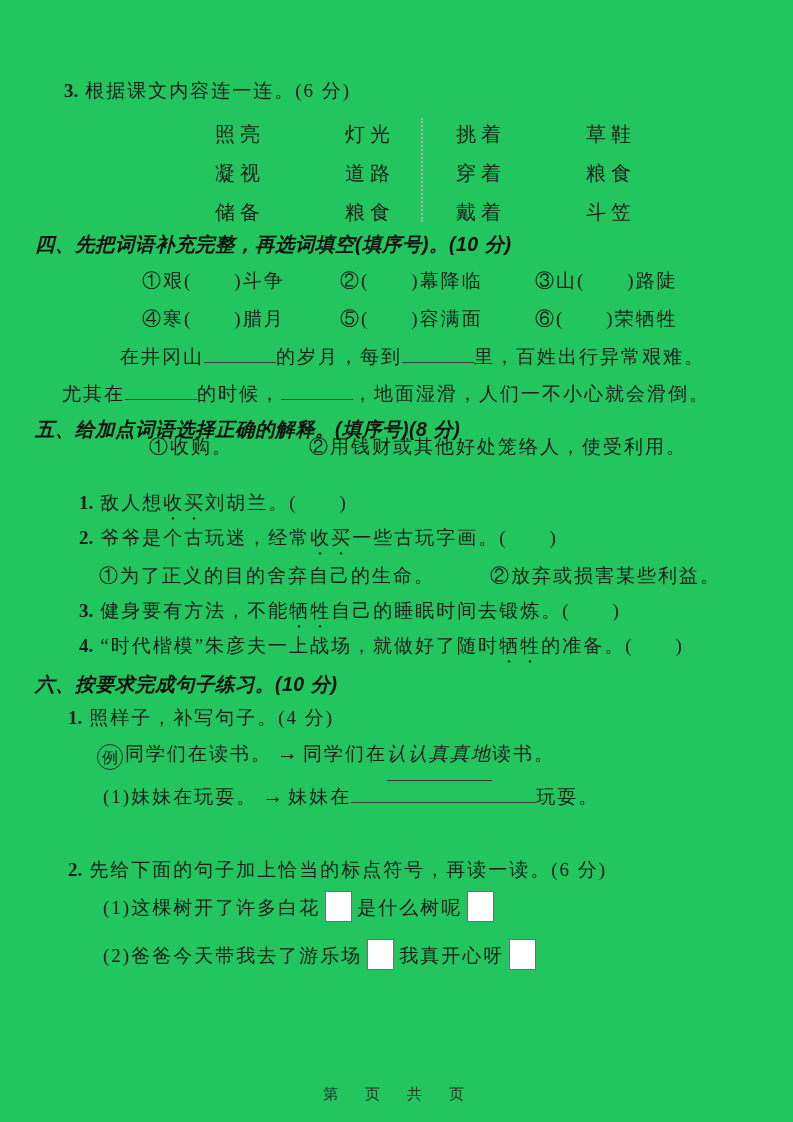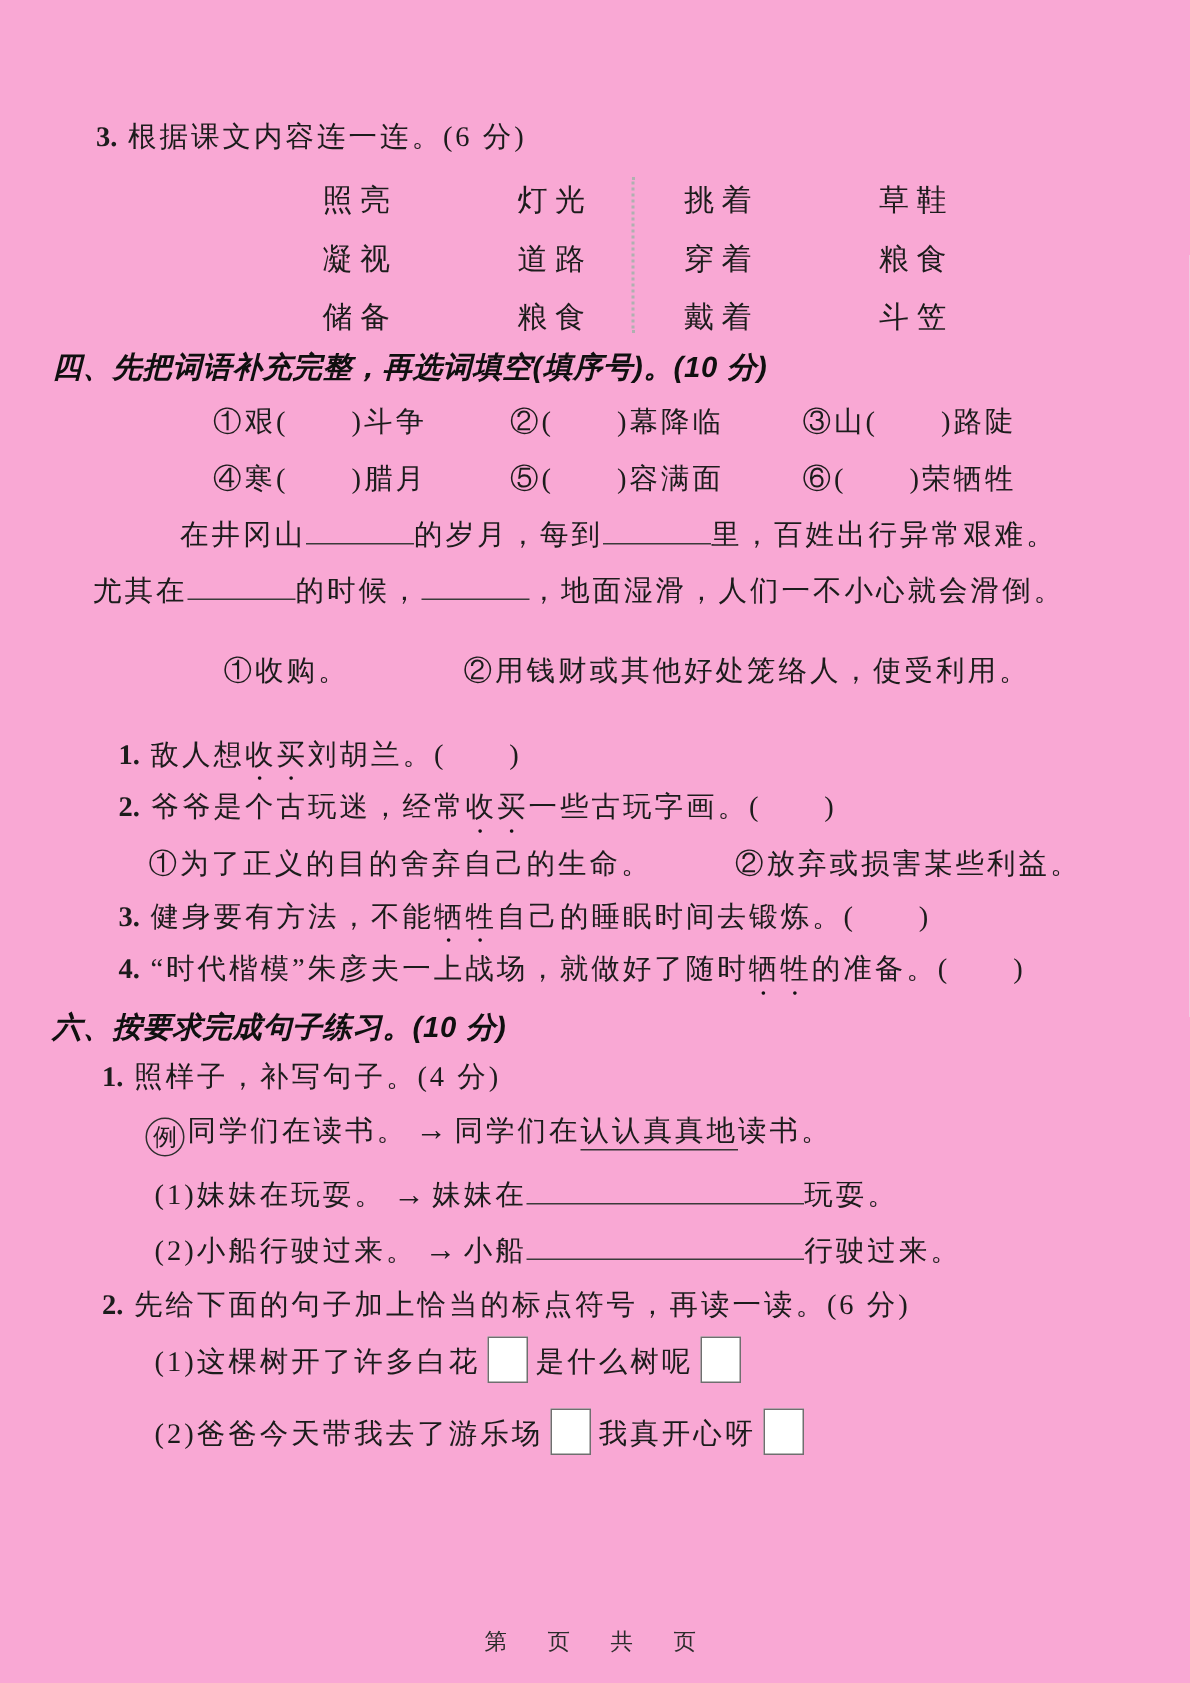--- a/index.html
+++ b/index.html
@@ -2,21 +2,21 @@
 <html><head>
 <meta charset="utf-8">
 <style>
   * { box-sizing: border-box; }
   html, body { margin: 0; padding: 0; background: #e9e9e9; }
   .page {
     position: relative;
     width: 793px;
     height: 1122px;
     margin: 0 auto;
-    background: #f9a8d4;
+    background: #22c55e;
     font-family: "Liberation Serif", serif;
     color: #1c1c1c;
     overflow: hidden;
   }
   .abs { position: absolute; white-space: nowrap; }
 
   
   .sec-head {
     font-family: "Liberation Sans", sans-serif;
     font-weight: 700;
@@ -61,21 +61,21 @@
 
   
   .marked {
     -webkit-text-emphasis: filled dot #111;
     -webkit-text-emphasis-position: under left;
     text-emphasis: filled dot #111;
     text-emphasis-position: under left;
   }
 
   
-  .underlined { border-bottom: 1.5px solid #333; padding-bottom: 1px; }
+  .underlined { border-bottom: 1.5px solid #333; padding-bottom: 16px; font-style: italic; }
 
   
   .circle-badge {
     display: inline-block;
     width: 26px; height: 26px; line-height: 25px;
     border: 1.5px solid #2e2e2e;
     border-radius: 50%;
     text-align: center;
     font-size: 16px;
     letter-spacing: 0;
@@ -148,20 +148,21 @@
     <span>⑥(　　)荣牺牲</span>
   </div>
 
   <div class="abs body-line" style="left:120px; top:343px;">
     <span>在井冈山</span><span class="blank w72"></span><span>的岁月，每到</span><span class="blank w72"></span><span>里，百姓出行异常艰难。</span>
   </div>
   <div class="abs body-line" style="left:62px; top:380px;">
     <span>尤其在</span><span class="blank w72"></span><span>的时候，</span><span class="blank w72"></span><span>，地面湿滑，人们一不小心就会滑倒。</span>
   </div>
 
+  <div class="abs sec-head" style="left:35px; top:416px;">五、给加点词语选择正确的解释。(填序号)(8 分)</div>
 
   <div class="abs opt-row1" style="left:149px; top:434px; width:620px;">
     <span>①收购。</span>
     <span>②用钱财或其他好处笼络人，使受利用。</span>
   </div>
 
   <div class="abs body-line" style="left:79px; top:490px;text-align:center;">
     <span class="num">1.</span><span>敌人想</span><span class="marked">收买</span><span>刘胡兰。(　　)</span>
   </div>
   <div class="abs body-line" style="left:79px; top:525px;">
@@ -186,23 +187,20 @@
     <span class="num">1.</span><span>照样子，补写句子。(4 分)</span>
   </div>
 
   <div class="abs body-line" style="left:97px; top:741px;">
     <span class="circle-badge">例</span><span>同学们在读书。</span><span class="arrow">→</span><span>同学们在</span><span class="underlined">认认真真地</span><span>读书。</span>
   </div>
 
   <div class="abs body-line" style="left:103px; top:783px;">
     <span>(1)</span><span>妹妹在玩耍。</span><span class="arrow">→</span><span>妹妹在</span><span class="blank w185"></span><span>玩耍。</span>
   </div>
-  <div class="abs body-line" style="left:103px; top:820px;">
-    <span>(2)</span><span>小船行驶过来。</span><span class="arrow">→</span><span>小船</span><span class="blank w185"></span><span>行驶过来。</span>
-  </div>
 
   <div class="abs sub-head" style="left:68px; top:857px;">
     <span class="num">2.</span><span>先给下面的句子加上恰当的标点符号，再读一读。(6 分)</span>
   </div>
 
   <div class="abs body-line" style="left:103px; top:891px;">
     <span>(1)</span><span>这棵树开了许多白花</span><span class="punct-box"></span><span>是什么树呢</span><span class="punct-box"></span>
   </div>
   <div class="abs body-line" style="left:103px; top:939px;">
     <span>(2)</span><span>爸爸今天带我去了游乐场</span><span class="punct-box"></span><span>我真开心呀</span><span class="punct-box"></span>

